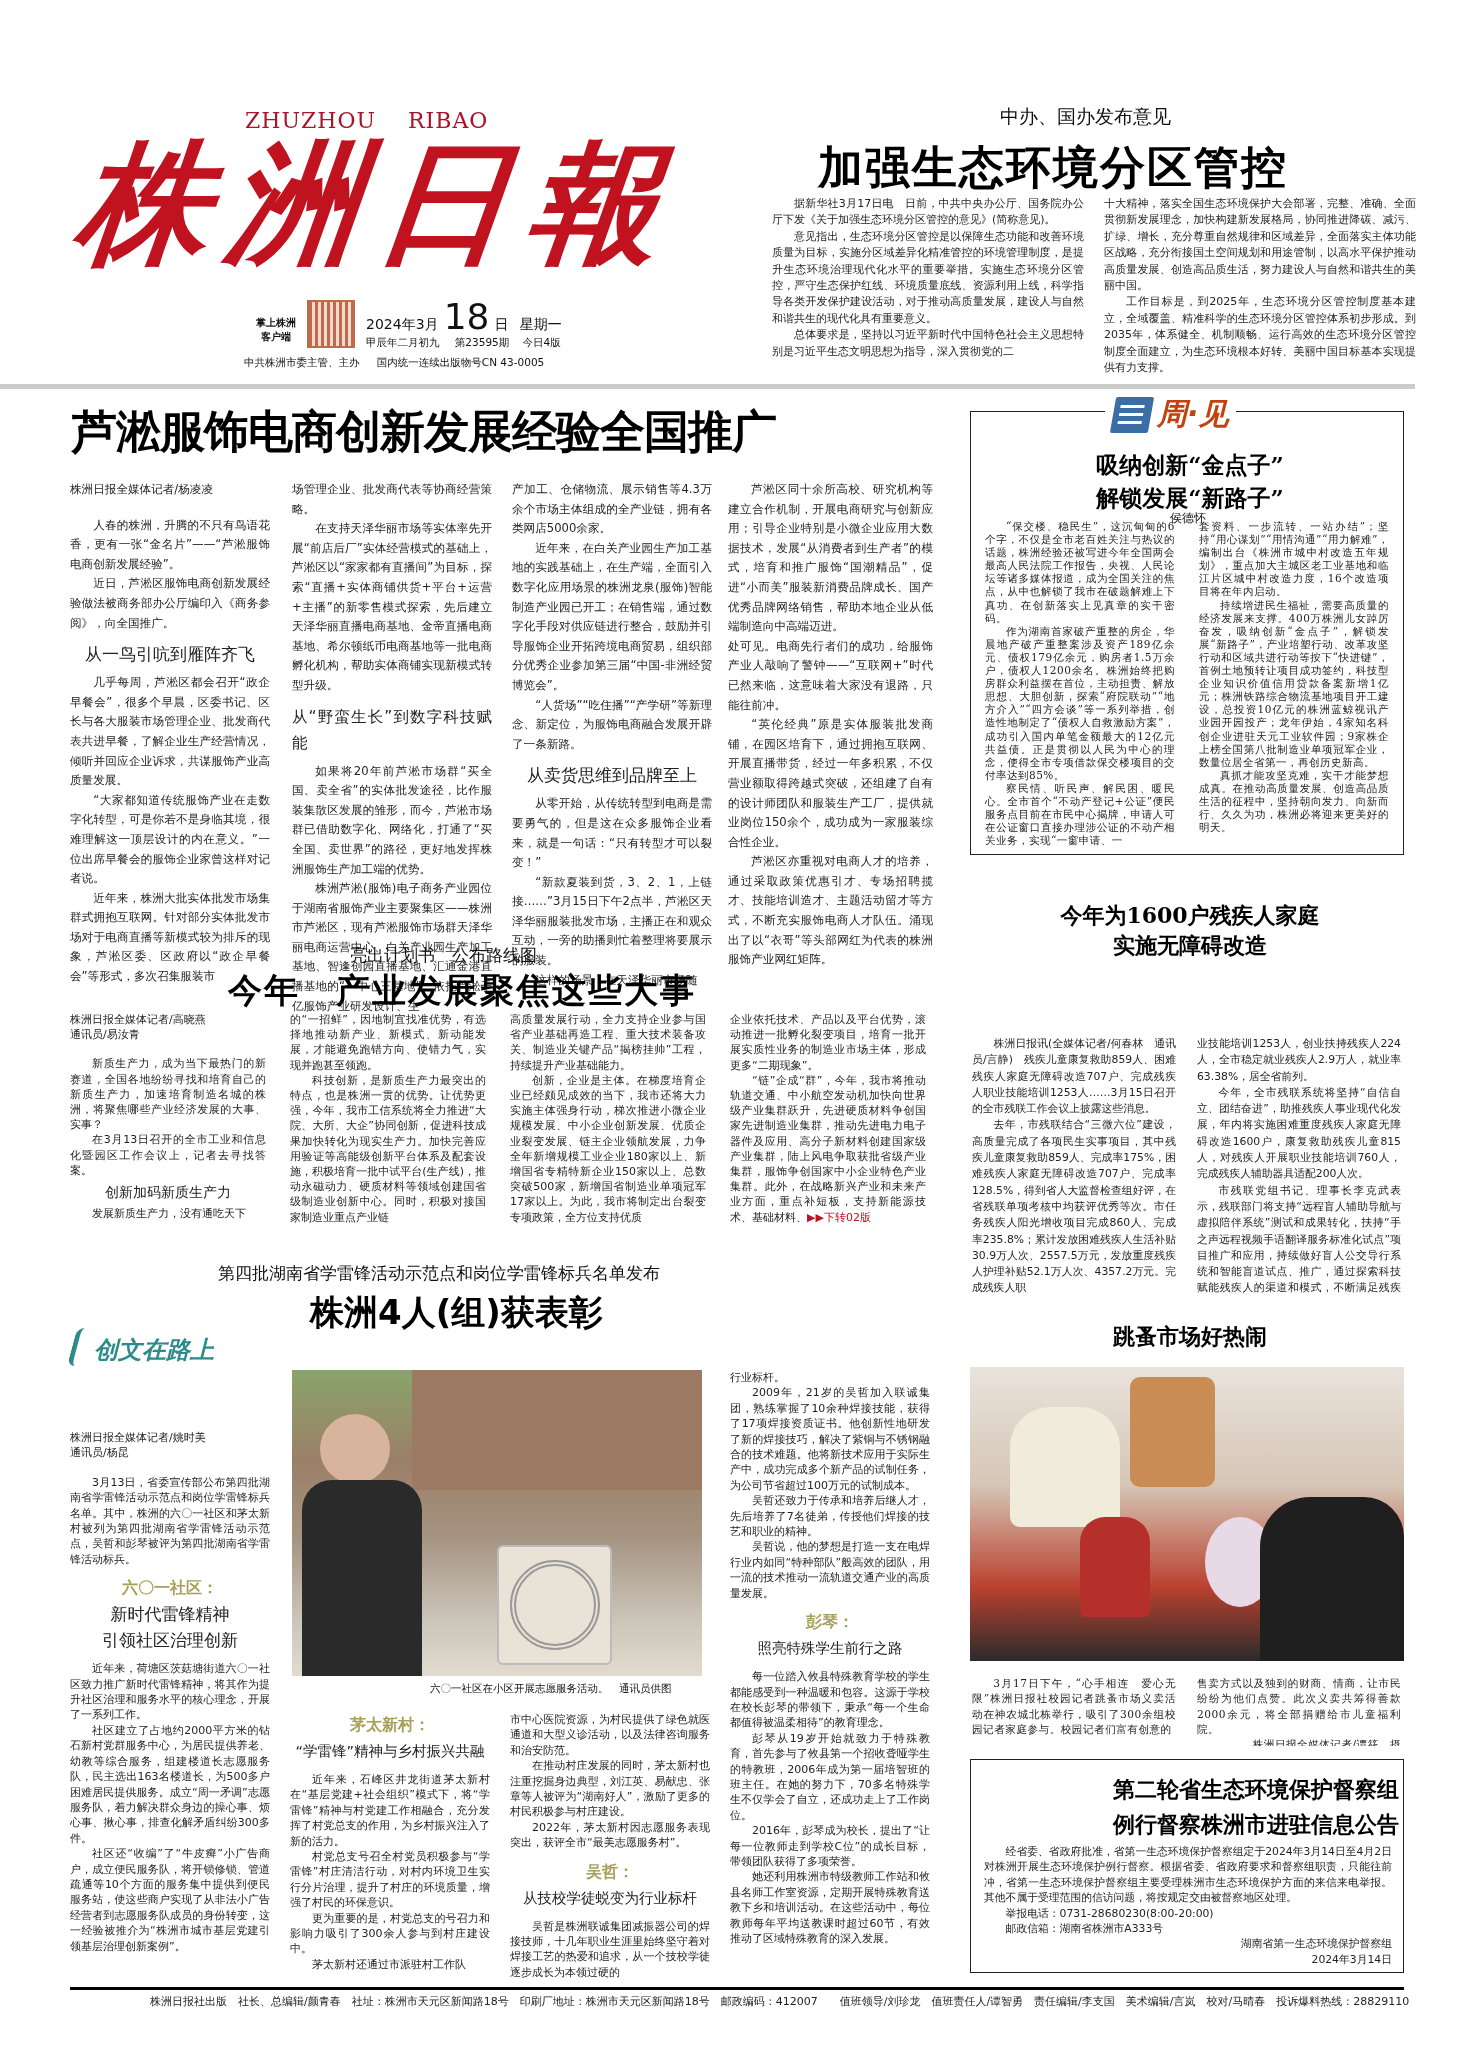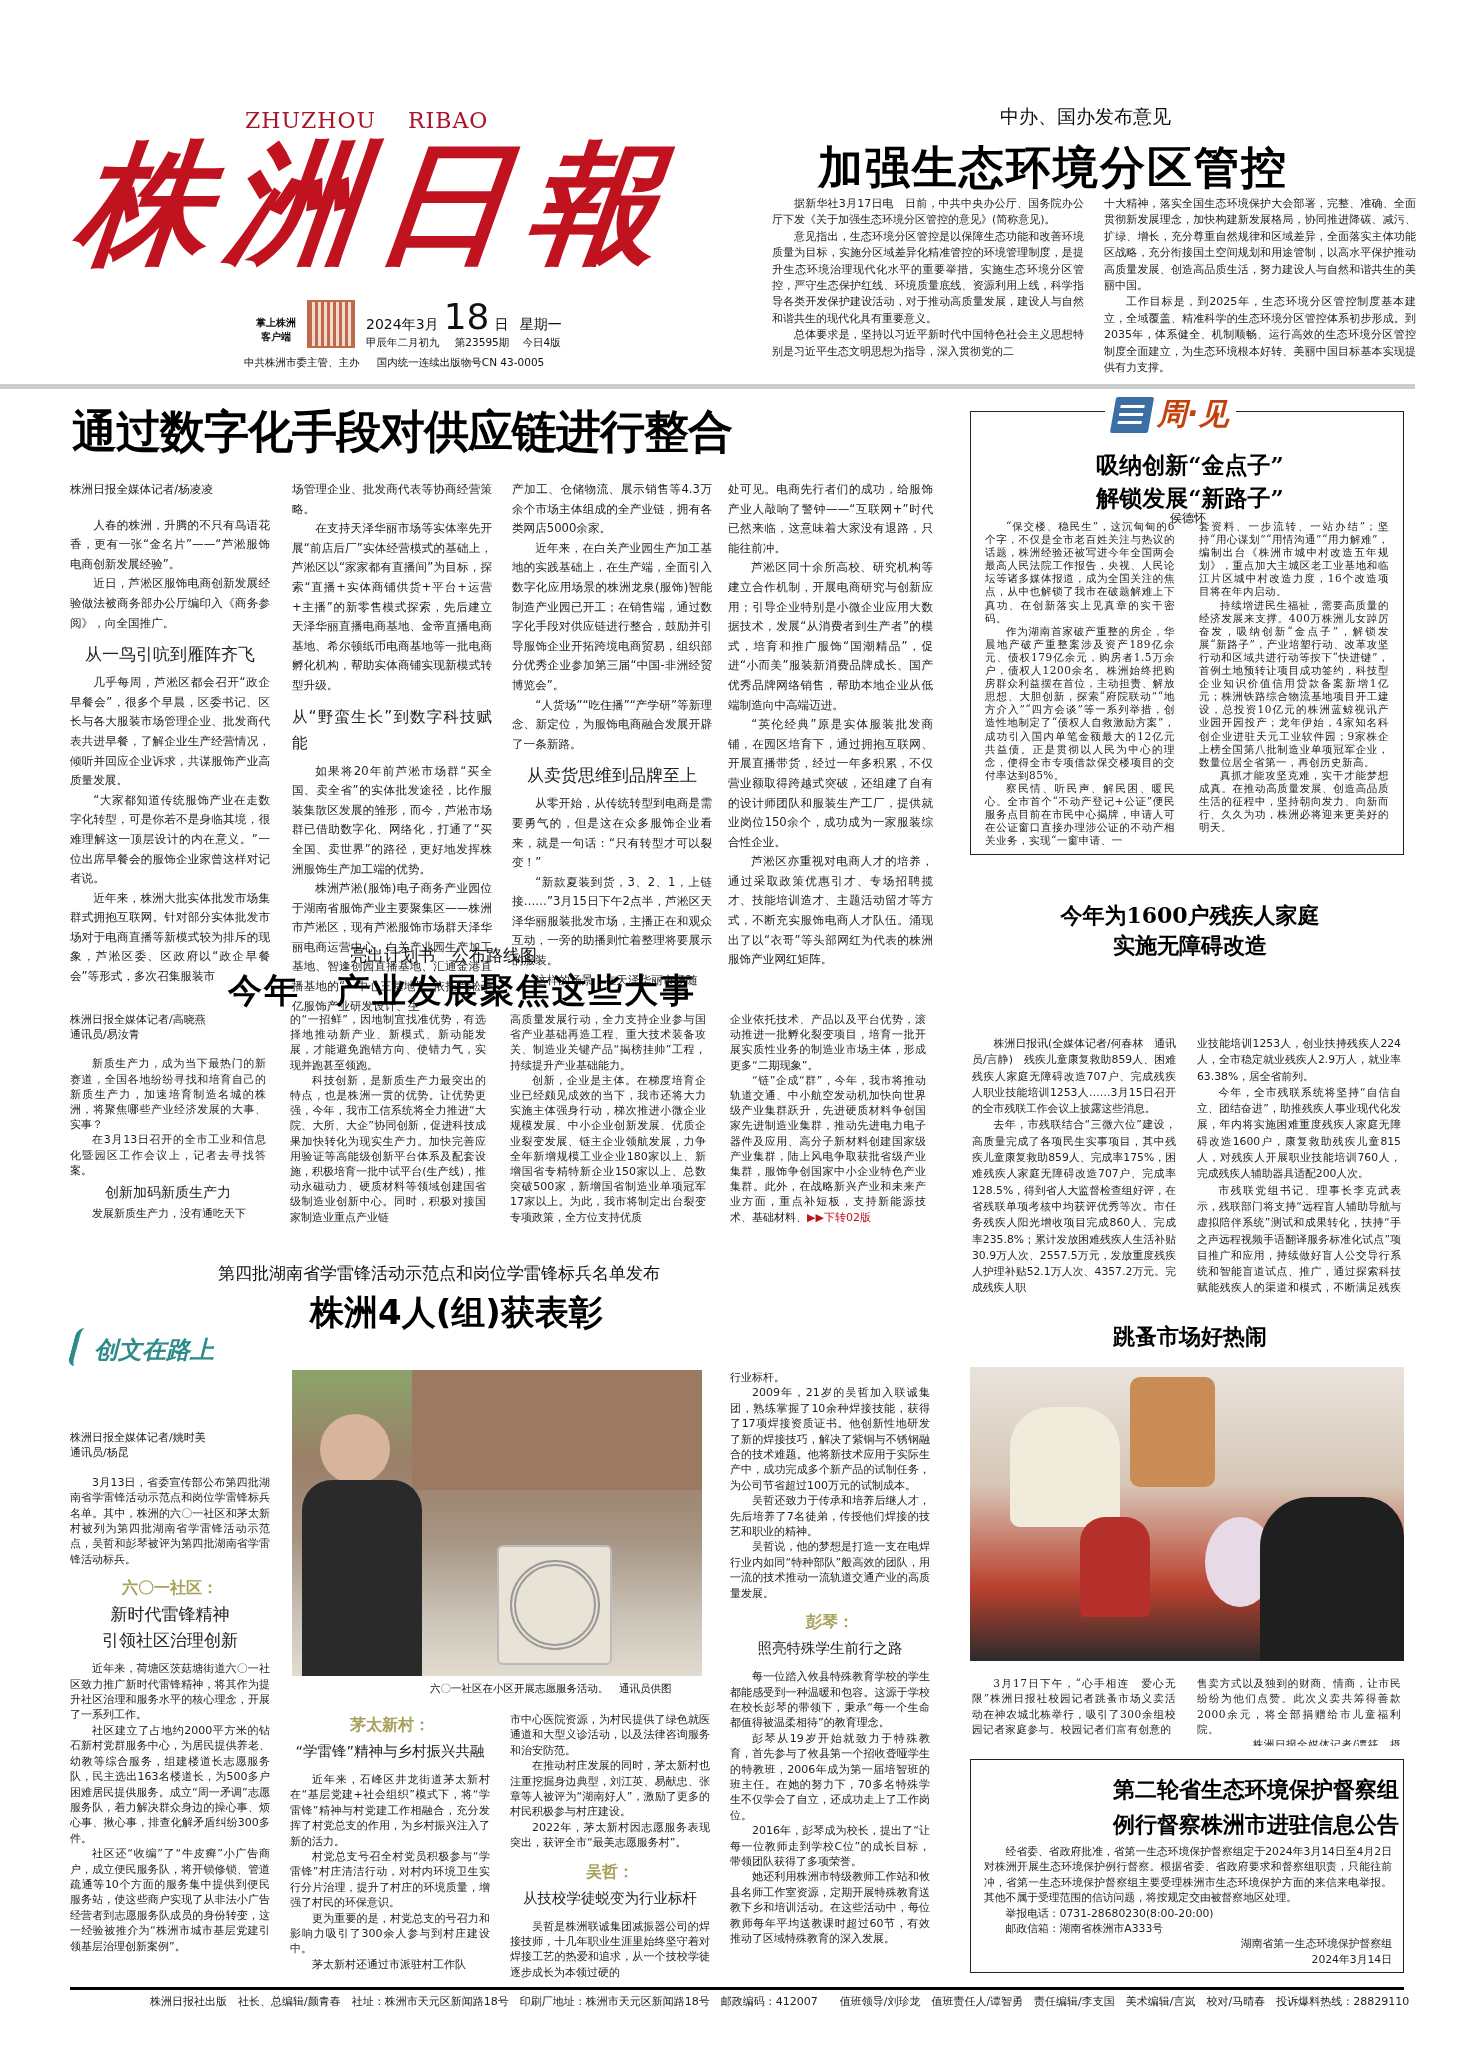--- a/index.html
+++ b/index.html
@@ -52,21 +52,21 @@
   <p>据新华社3月17日电　日前，中共中央办公厅、国务院办公厅下发《关于加强生态环境分区管控的意见》(简称意见)。</p>
   <p>意见指出，生态环境分区管控是以保障生态功能和改善环境质量为目标，实施分区域差异化精准管控的环境管理制度，是提升生态环境治理现代化水平的重要举措。实施生态环境分区管控，严守生态保护红线、环境质量底线、资源利用上线，科学指导各类开发保护建设活动，对于推动高质量发展，建设人与自然和谐共生的现代化具有重要意义。</p>
   <p>总体要求是，坚持以习近平新时代中国特色社会主义思想特别是习近平生态文明思想为指导，深入贯彻党的二</p>
 </div>
 <div class="col" style="left:1104px;top:196px;width:312px;font-size:11px;line-height:16.4px;height:200px">
   <p style="text-indent:0">十大精神，落实全国生态环境保护大会部署，完整、准确、全面贯彻新发展理念，加快构建新发展格局，协同推进降碳、减污、扩绿、增长，充分尊重自然规律和区域差异，全面落实主体功能区战略，充分衔接国土空间规划和用途管制，以高水平保护推动高质量发展、创造高品质生活，努力建设人与自然和谐共生的美丽中国。</p>
   <p>工作目标是，到2025年，生态环境分区管控制度基本建立，全域覆盖、精准科学的生态环境分区管控体系初步形成。到2035年，体系健全、机制顺畅、运行高效的生态环境分区管控制度全面建立，为生态环境根本好转、美丽中国目标基本实现提供有力支撑。</p>
 </div>
 <div class="rule" style="left:0;top:384px;width:1415px;height:5px;background:#ccc"></div>
 
-<div class="abs hl" style="left:72px;top:402px;font-size:45px;white-space:nowrap;letter-spacing:-1px">通过数字化手段对供应链进行整合</div>
+<div class="abs hl" style="left:72px;top:402px;font-size:45px;white-space:nowrap;letter-spacing:-1px">芦淞服饰电商创新发展经验全国推广</div>
 <div class="col" style="left:70px;top:480px;width:200px;height:540px">
   <p class="by">株洲日报全媒体记者/杨凌凌</p>
   <p>人春的株洲，升腾的不只有鸟语花香，更有一张“金名片”——“芦淞服饰电商创新发展经验”。</p>
   <p>近日，芦淞区服饰电商创新发展经验做法被商务部办公厅编印入《商务参阅》，向全国推广。</p>
   <h4 class="ctr">从一鸟引吭到雁阵齐飞</h4>
   <p>几乎每周，芦淞区都会召开“政企早餐会”，很多个早晨，区委书记、区长与各大服装市场管理企业、批发商代表共进早餐，了解企业生产经营情况，倾听并回应企业诉求，共谋服饰产业高质量发展。</p>
   <p>“大家都知道传统服饰产业在走数字化转型，可是你若不是身临其境，很难理解这一顶层设计的内在意义。”一位出席早餐会的服饰企业家曾这样对记者说。</p>
   <p>近年来，株洲大批实体批发市场集群式拥抱互联网。针对部分实体批发市场对于电商直播等新模式较为排斥的现象，芦淞区委、区政府以“政企早餐会”等形式，多次召集服装市</p>
 </div>
 <div class="col" style="left:292px;top:480px;width:200px;height:540px">
@@ -79,22 +79,22 @@
 <div class="col" style="left:512px;top:480px;width:200px;height:540px">
   <p style="text-indent:0">产加工、仓储物流、展示销售等4.3万余个市场主体组成的全产业链，拥有各类网店5000余家。</p>
   <p>近年来，在白关产业园生产加工基地的实践基础上，在生产端，全面引入数字化应用场景的株洲龙泉(服饰)智能制造产业园已开工；在销售端，通过数字化手段对供应链进行整合，鼓励并引导服饰企业开拓跨境电商贸易，组织部分优秀企业参加第三届“中国-非洲经贸博览会”。</p>
   <p>“人货场”“吃住播”“产学研”等新理念、新定位，为服饰电商融合发展开辟了一条新路。</p>
   <h4 class="ctr">从卖货思维到品牌至上</h4>
   <p>从零开始，从传统转型到电商是需要勇气的，但是这在众多服饰企业看来，就是一句话：“只有转型才可以裂变！”</p>
   <p>“新款夏装到货，3、2、1，上链接……”3月15日下午2点半，芦淞区天泽华丽服装批发市场，主播正在和观众互动，一旁的助播则忙着整理将要展示的服装。</p>
   <p>这样的场景，在天泽华丽市场随</p>
 </div>
 <div class="col" style="left:728px;top:480px;width:205px;height:540px">
+  <p>芦淞区同十余所高校、研究机构等建立合作机制，开展电商研究与创新应用；引导企业特别是小微企业应用大数据技术，发展“从消费者到生产者”的模式，培育和推广服饰“国潮精品”，促进“小而美”服装新消费品牌成长、国产优秀品牌网络销售，帮助本地企业从低端制造向中高端迈进。</p>
   <p style="text-indent:0">处可见。电商先行者们的成功，给服饰产业人敲响了警钟——“互联网+”时代已然来临，这意味着大家没有退路，只能往前冲。</p>
-  <p>芦淞区同十余所高校、研究机构等建立合作机制，开展电商研究与创新应用；引导企业特别是小微企业应用大数据技术，发展“从消费者到生产者”的模式，培育和推广服饰“国潮精品”，促进“小而美”服装新消费品牌成长、国产优秀品牌网络销售，帮助本地企业从低端制造向中高端迈进。</p>
   <p>“英伦经典”原是实体服装批发商铺，在园区培育下，通过拥抱互联网、开展直播带货，经过一年多积累，不仅营业额取得跨越式突破，还组建了自有的设计师团队和服装生产工厂，提供就业岗位150余个，成功成为一家服装综合性企业。</p>
   <p>芦淞区亦重视对电商人才的培养，通过采取政策优惠引才、专场招聘揽才、技能培训造才、主题活动留才等方式，不断充实服饰电商人才队伍。涌现出了以“衣哥”等头部网红为代表的株洲服饰产业网红矩阵。</p>
 </div>
 
 <div class="abs" style="left:970px;top:411px;width:434px;height:444px;border:1.5px solid #222"></div>
 <div class="abs" style="left:1105px;top:394px;background:#fff;padding:0 8px;display:flex;align-items:center;gap:6px">
   <span style="display:inline-block;width:38px;height:36px;background:#3a6ea5;transform:skewX(-10deg);border-radius:2px;position:relative">
     <span style="position:absolute;left:6px;top:8px;width:24px;height:3px;background:#fff"></span>
     <span style="position:absolute;left:6px;top:16px;width:24px;height:3px;background:#fff"></span>
     <span style="position:absolute;left:6px;top:24px;width:24px;height:3px;background:#fff"></span>

